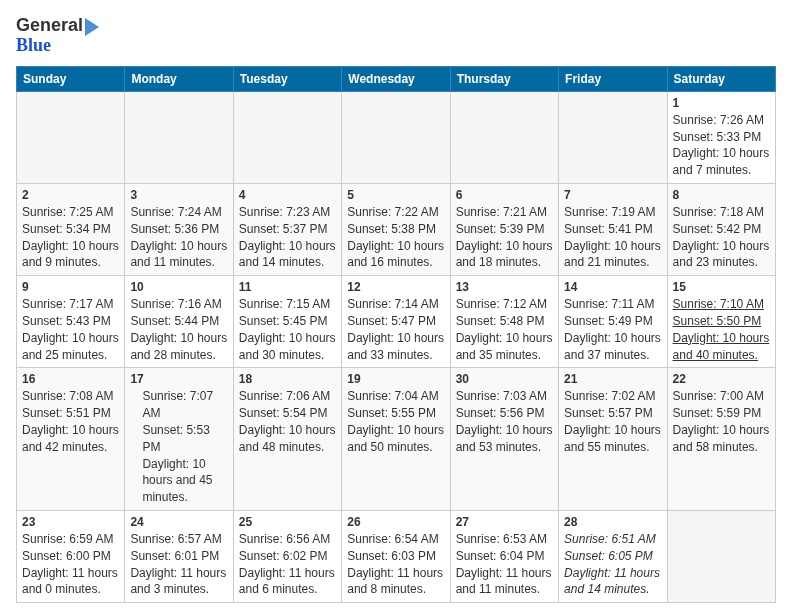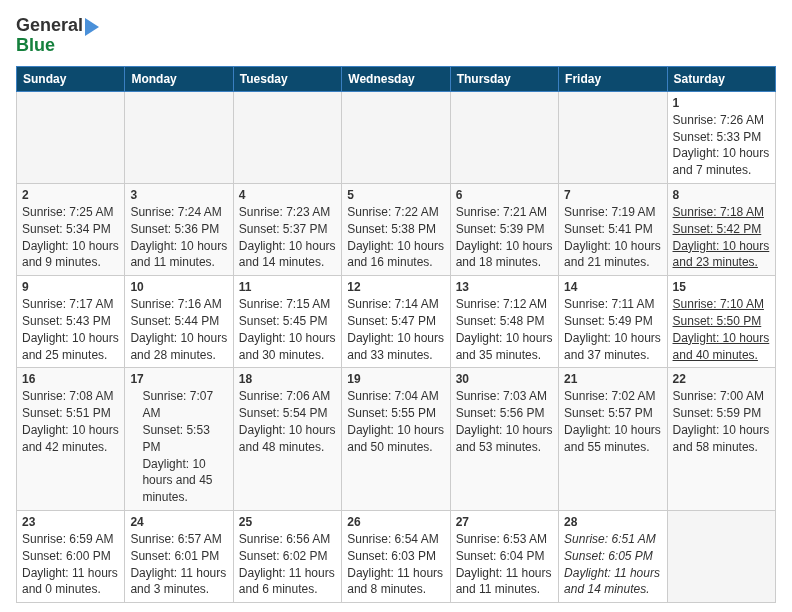--- a/index.html
+++ b/index.html
@@ -46,21 +46,21 @@
     .location-title {
       font-size: 14px;
       color: #555;
     }
     .calendar {
       width: 100%;
       border-collapse: collapse;
       border: 1px solid #ccc;
     }
     .calendar th {
-      background-color: #0c4a6e;
+      background-color: #0369a1;
       color: #fff;
       font-size: 12px;
       padding: 5px 6px;
       text-align: left;
       border: 1px solid #3a7fc1;
     }
     .calendar td {
       width: 14.28%;
       vertical-align: top;
       border: 1px solid #ccc;
@@ -91,21 +91,21 @@
 </head>
 <body>
 
 <div class="header-section">
   <div class="logo">
     <div>
       <div style="display:flex;align-items:center;">
         <span class="logo-text">General</span>
         <div class="logo-arrow"></div>
       </div>
-      <span class="logo-text" style="color:#15803d;">Blue</span>
+      <span class="logo-text" style="color:#1d4ed8;font-family:Liberation Serif, serif;">Blue</span>
     </div>
   </div>
   <div class="title-block">
     <div class="month-title"></div>
     <div class="location-title"></div>
   </div>
 </div>
 
 <table class="calendar">
   <thead>
@@ -166,21 +166,21 @@
 Daylight: 10 hours and 18 minutes.</div>
         </td>
         <td>
           <span class="day-number">7</span>
           <div class="day-info" style="white-space: pre-line;">Sunrise: 7:19 AM
 Sunset: 5:41 PM
 Daylight: 10 hours and 21 minutes.</div>
         </td>
         <td>
           <span class="day-number">8</span>
-          <div class="day-info" style="white-space: pre-line; text-decoration: underline;">Sunrise: 7:18 AM
+          <div class="day-info" style="white-space: pre-line;">Sunrise: 7:18 AM
 Sunset: 5:42 PM
 Daylight: 10 hours and 23 minutes.</div>
         </td>
       </tr>
       <tr>
         <td>
           <span class="day-number">9</span>
           <div class="day-info" style="white-space: pre-line;">Sunrise: 7:17 AM
 Sunset: 5:43 PM
 Daylight: 10 hours and 25 minutes.</div>

